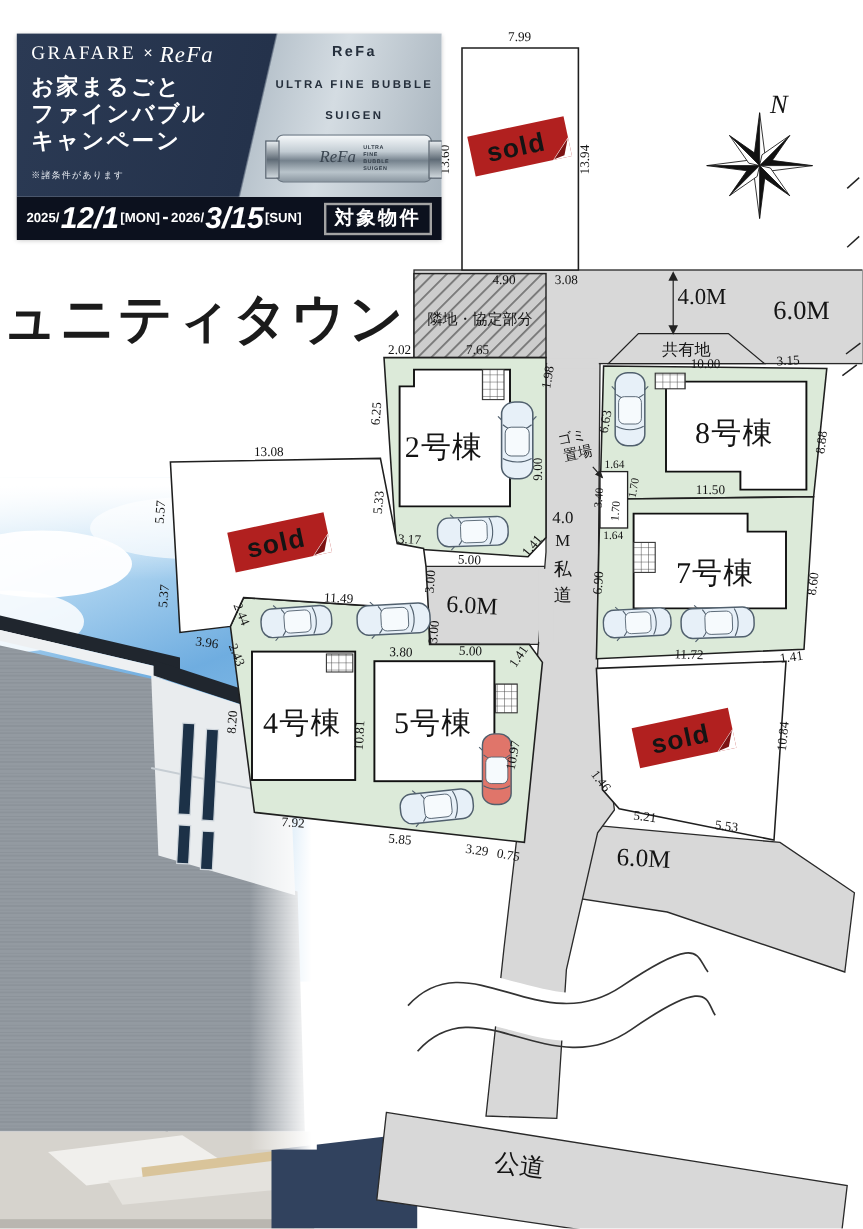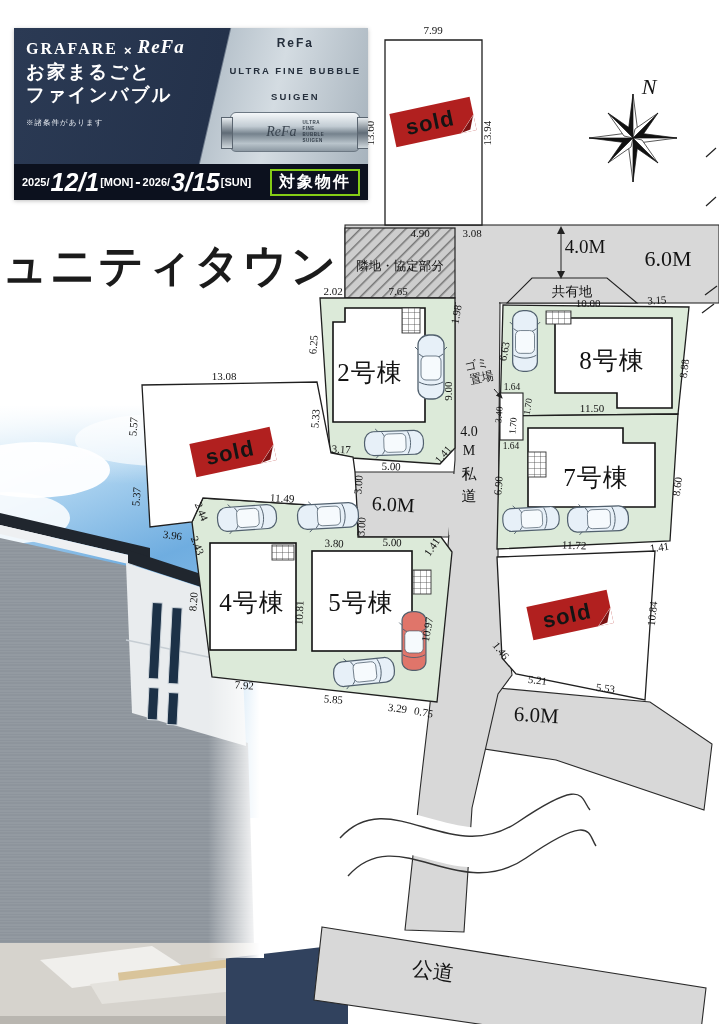--- a/index.html
+++ b/index.html
@@ -27,21 +27,21 @@
   .lot-white{fill:#ffffff;stroke:#1f1f1f;stroke-width:1.3;}
   .road{fill:#d8d8d8;stroke:#2a2a2a;stroke-width:1.1;}
   .house{fill:#ffffff;stroke:#111;stroke-width:1.6;}
   .seam{fill:#d8d8d8;stroke:none;}
   
   .banner{position:absolute;left:14px;top:28px;width:354px;height:172px;
       box-shadow:0 1px 4px rgba(0,0,0,.25);}
   .banner-main{position:relative;height:136px;display:flex;overflow:hidden;
       background:linear-gradient(103deg,#2b3a54 0%,#24324b 56%,#b9c4cd 56.5%,#d4dce2 72%,#a7b3bd 100%);}
   .banner-left{width:57%;padding:8px 4px 0 12px;color:#fff;position:relative;}
-  .brand-row{display:flex;align-items:flex-end;gap:6px;white-space:nowrap;font-weight:bold;}
+  .brand-row{display:flex;align-items:flex-start;gap:6px;white-space:nowrap;}
   .brand-grafare{font-family:"Liberation Serif",serif;font-size:16px;letter-spacing:2px;}
   .brand-x{font-size:13px;}
   .brand-refa{font-family:"Liberation Serif",serif;font-style:italic;font-size:19px;letter-spacing:1px;}
   .headline{margin-top:3px;font-weight:bold;font-size:18.5px;line-height:1.22;letter-spacing:2px;white-space:nowrap;}
   .note{margin-top:12px;font-size:7.5px;letter-spacing:1px;color:#e8ecf2;}
   .banner-right{width:43%;padding-top:8px;color:#252f3c;text-align:center;position:relative;}
   .pr-name{font-weight:bold;font-size:12px;letter-spacing:2px;}
   .pr-line{font-weight:bold;font-size:9.5px;letter-spacing:2px;margin-top:15px;}
   .device{position:relative;margin:10px auto 0;width:128px;height:38px;border-radius:6px;
       background:linear-gradient(180deg,#f5f8fa 0%,#c2ccd3 35%,#75828d 55%,#b9c4cb 80%,#8d99a3 100%);
@@ -49,21 +49,21 @@
   .device:before,.device:after{content:"";position:absolute;top:4px;width:10px;height:30px;
       background:linear-gradient(180deg,#e7ecef,#5f6b76 50%,#cfd7dc);border:1px solid #5a6570;}
   .device:before{left:-10px;} .device:after{right:-10px;}
   .device-logo{font-family:"Liberation Serif",serif;font-style:italic;font-size:14px;color:#3a4550;}
   .device-lines{font-size:4.5px;font-weight:bold;color:#323d48;text-align:left;line-height:1.3;letter-spacing:.5px;}
   .banner-bottom{height:36px;background:#0c111e;display:flex;align-items:center;
       padding:0 8px;color:#fff;white-space:nowrap;}
   .per-sm{font-size:11px;font-weight:bold;text-align:right;}
   .per-big{font-size:25px;font-weight:bold;font-style:italic;letter-spacing:0px;margin:0 1px;}
   .per-sep{font-size:16px;font-weight:bold;margin:0 2px;}
-  .badge{margin-left:auto;border:2px solid #84cc16;padding:1px 7px;font-weight:bold;
+  .badge{margin-left:auto;border:2px solid #a3a3a3;padding:1px 7px;font-weight:bold;
       font-size:16px;letter-spacing:2px;}
 </style>
 </head>
 <body>
 
 <div class="stage">
 
   <div class="photo">
     <svg width="262" height="626" viewBox="0 0 262 626">
       <defs>
@@ -313,20 +313,21 @@
     <div class="banner-main">
       <div class="banner-left">
         <div class="brand-row">
           <span class="brand-grafare">GRAFARE</span>
           <span class="brand-x">×</span>
           <span class="brand-refa">ReFa</span>
         </div>
         <div class="headline">
           <div>お家まるごと</div>
           <div>ファインバブル</div>
+          <div>キャンペーン</div>
         </div>
         <div class="note">※諸条件があります</div>
       </div>
       <div class="banner-right">
         <div class="pr-name">ReFa</div>
         <div class="pr-line">ULTRA FINE BUBBLE</div>
         <div class="pr-line">SUIGEN</div>
         <div class="device">
           <span class="device-logo">ReFa</span>
           <span class="device-lines">

